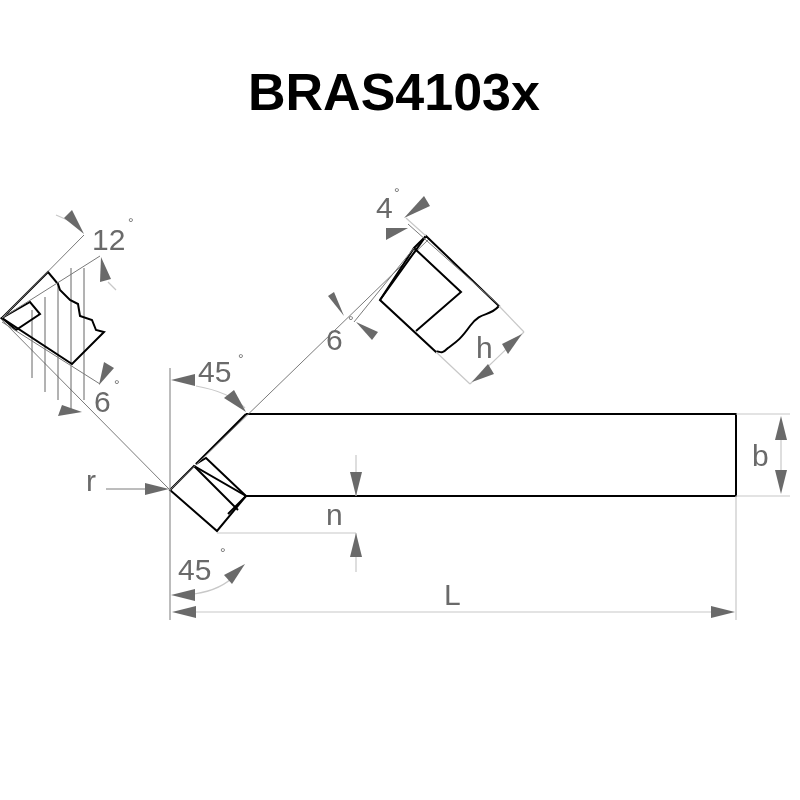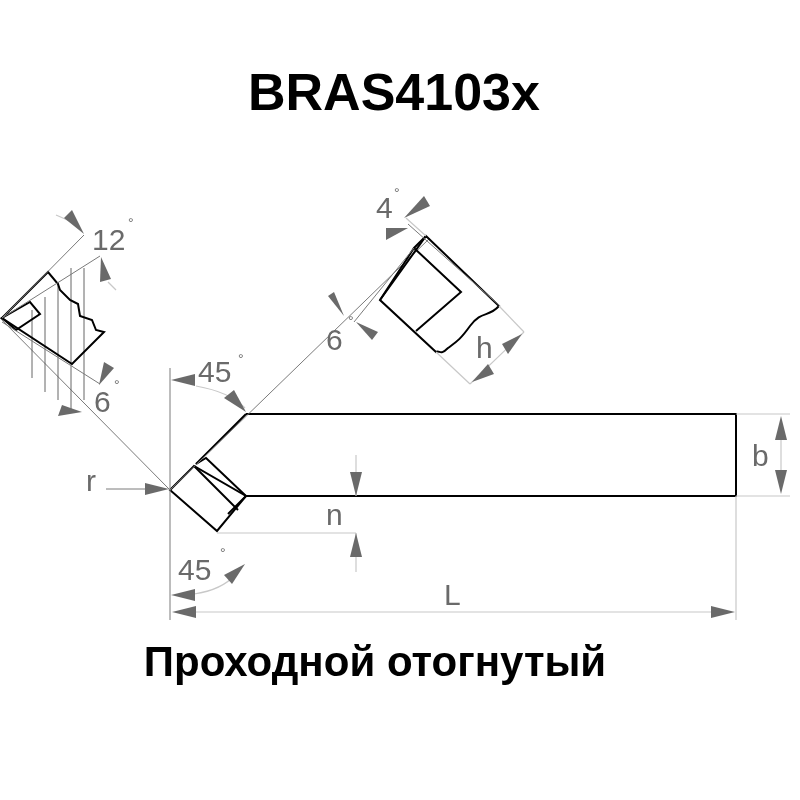--- a/index.html
+++ b/index.html
@@ -135,14 +135,13 @@
     <line class="light" x1="499" y1="306" x2="524" y2="332"></line>
     <line class="light" x1="436" y1="352" x2="470" y2="384"></line>
     <line class="light" x1="470" y1="384" x2="524" y2="332"></line>
     <path class="arrow" d="M522,334 L508,354 L502,344 Z"></path>
     <path class="arrow" d="M472,382 L488,364 L494,374 Z"></path>
     <text class="dim" x="476" y="358">h</text>
   </g>
 </svg>
 
 <div class="caption">
-  <div>Проходной отогнутый</div>
 </div>
 
 </body></html>

